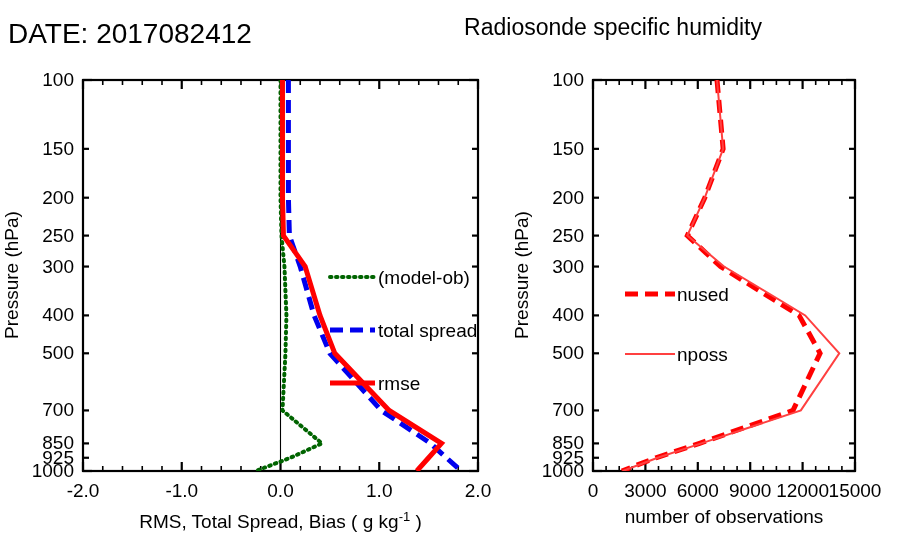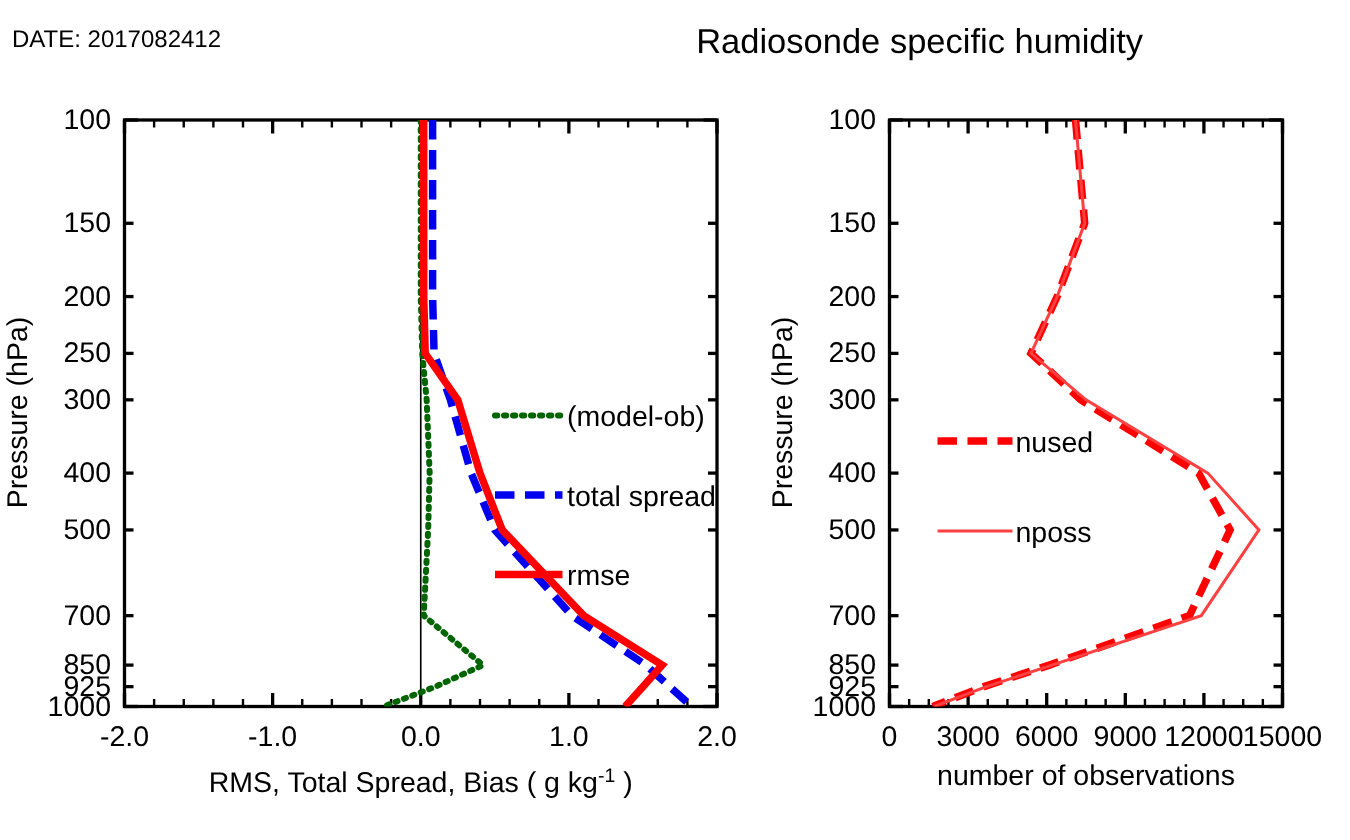--- a/index.html
+++ b/index.html
@@ -1,19 +1,19 @@
 <!DOCTYPE html>
 <html><head>
 <meta charset="utf-8">
 <style>
   html,body{margin:0;padding:0;background:#ffffff;}
   body{width:900px;height:560px;position:relative;overflow:hidden;
        font-family:"Liberation Sans","DejaVu Sans",sans-serif;color:#000;}
   .abs{position:absolute;}
-  #date-label{left:8px;top:18px;font-size:16px;white-space:nowrap;}
+  #date-label{left:8px;top:18px;font-size:28px;white-space:nowrap;}
   #chart-title{left:0;top:14px;width:762px;text-align:right;font-size:23px;
                white-space:nowrap;}
   svg{position:absolute;left:0;top:0;}
   .ylab{font-size:19px;}
   .xlab{font-size:19px;}
   .axtitle{font-size:19px;}
   .legtext{font-size:19px;}
   text{font-family:"Liberation Sans","DejaVu Sans",sans-serif;fill:#000;}
 </style>
 </head>

